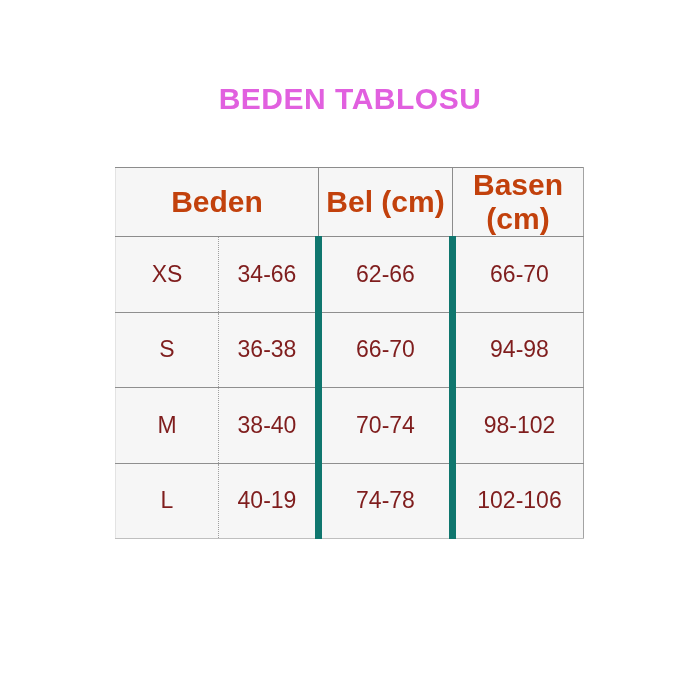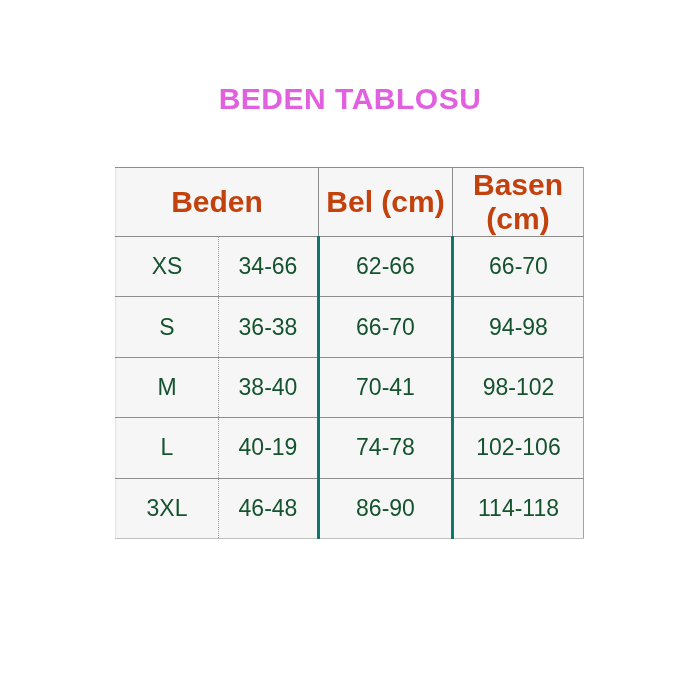--- a/index.html
+++ b/index.html
@@ -44,29 +44,29 @@
     color: #c2410c;
     text-align: center;
     vertical-align: middle;
     text-underline-offset: 3px;
     text-decoration-thickness: 2px;
     border-bottom: 1px solid #8c8c8c;
   }
   .size-table th + th { border-left: 1px solid #8c8c8c; }
   .size-table td {
     font-size: 23px;
-    color: #14532d;
+    color: #7f1d1d;
     text-align: center;
     vertical-align: middle;
     border-bottom: 1px solid #8f8f8f;
   }
   .size-table tr:last-child td { border-bottom: none; }
   .size-table td:nth-child(2) { border-left: 1px dotted #9f9f9f; }
   .size-table td:nth-child(3),
-  .size-table td:nth-child(4) { border-left: 3px solid #0f766e; }
+  .size-table td:nth-child(4) { border-left: 7px solid #0f766e; }
 </style>
 </head>
 <body>
 
 <div class="canvas">
 
   <div class="page-title">BEDEN TABLOSU</div>
 
   <table class="size-table">
     <colgroup>
@@ -91,31 +91,25 @@
       </tr>
       <tr>
         <td>S</td>
         <td>36-38</td>
         <td>66-70</td>
         <td>94-98</td>
       </tr>
       <tr>
         <td>M</td>
         <td>38-40</td>
-        <td>70-41</td>
+        <td>70-74</td>
         <td>98-102</td>
       </tr>
       <tr>
         <td>L</td>
         <td>40-19</td>
         <td>74-78</td>
         <td>102-106</td>
       </tr>
-      <tr>
-        <td>3XL</td>
-        <td>46-48</td>
-        <td>86-90</td>
-        <td>114-118</td>
-      </tr>
     </tbody>
   </table>
 
 </div>
 
 </body></html>

